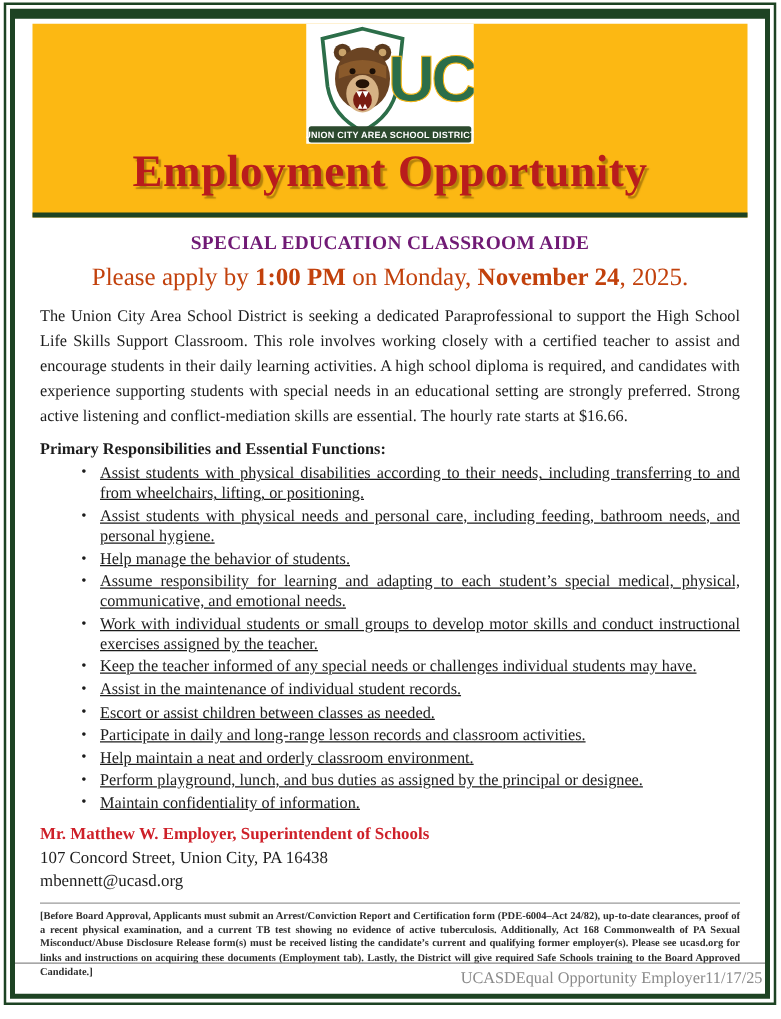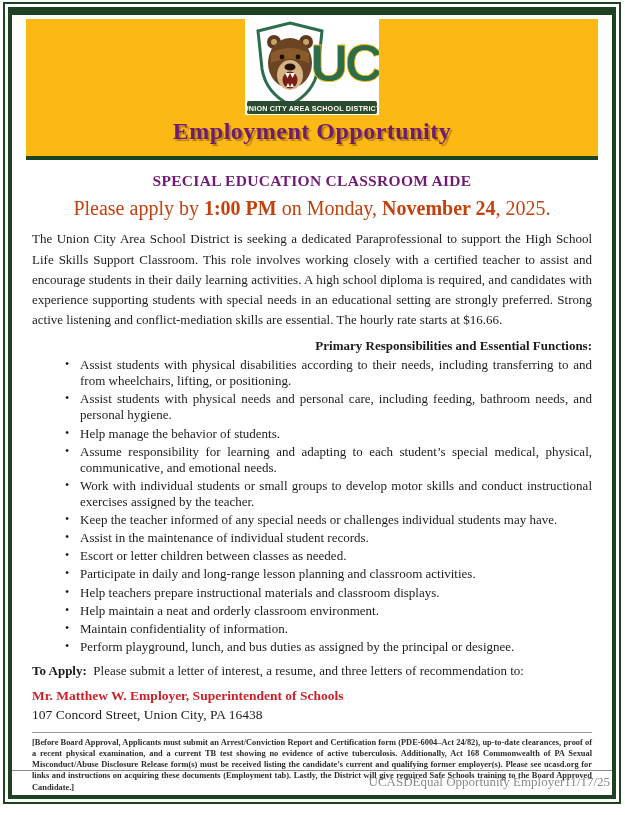--- a/index.html
+++ b/index.html
@@ -17,32 +17,32 @@
     border:4px solid #1d4323; border-top-width:8px;
     padding:0 14px;
   }
   
   .gold-banner {
     margin-top:4px; background:#FCB813; border-bottom:4px solid #1d4323;
     text-align:center;
   }
   .logo-box { width:134px; height:96px; background:#ffffff; margin:0 auto; display:flex; align-items:center; justify-content:center; }
   .banner-title {
-    font-weight:bold; font-size:24px; line-height:1.1; color:#701a75;
+    font-weight:bold; font-size:36px; line-height:1.1; color:#b91c1c;
     padding:3px 0 12px; letter-spacing:0.5px;
     text-shadow:2px 2px 1px rgba(92,62,0,0.45);
   }
   
   .content { padding:0 6px; }
   .job-title { text-align:center; margin-top:12px; font-weight:bold; font-size:15.5px; color:#701a75; letter-spacing:0.3px; }
   .apply-line { text-align:center; margin-top:7px; font-size:20px; color:#c2410c; }
   .apply-line b { font-weight:bold; }
   .intro { margin-top:9px; font-size:13px; line-height:1.55; text-align:justify; }
-  .resp-heading { margin-top:8px; font-weight:bold; font-size:13px;text-align:right; }
-  ul.resp { margin:3px 0 0 0; padding-left:48px; font-size:13px; line-height:1.24; }
+  .resp-heading { margin-top:8px; font-weight:bold; font-size:13px; }
+  ul.resp { margin:3px 0 0 0; padding-left:48px; font-size:13px; line-height:1.24;text-decoration:underline; }
   ul.resp li { list-style:none; position:relative; margin-bottom:2px; text-align:justify; }
   ul.resp li::before { content:"•"; position:absolute; left:-15px; top:0; font-size:12px; }
   .to-apply { margin-top:8px; font-size:13px; }
   .to-apply b { font-weight:bold; }
   .contact-name { margin-top:9px; font-size:13.5px; font-weight:bold; color:#ce2029; }
   .contact-line { margin-top:3px; font-size:13.5px; }
   .fine-print {
     margin-top:9px; border-top:1px solid #9a9a9a; padding-top:4px;
     font-size:8.4px; line-height:1.33; text-align:justify; color:#2e2e2e; font-weight:bold;
   }
@@ -113,37 +113,36 @@
             <li><span>Help manage the behavior of students.</span></li>
 
             <li><span>Assume responsibility for learning and adapting to each student’s special medical, physical, communicative, and emotional needs.</span></li>
 
             <li><span>Work with individual students or small groups to develop motor skills and conduct instructional exercises assigned by the teacher.</span></li>
 
             <li><span>Keep the teacher informed of any special needs or challenges individual students may have.</span></li>
 
             <li><span>Assist in the maintenance of individual student records.</span></li>
 
-            <li><span>Escort or letter children between classes as needed.</span></li>
+            <li><span>Escort or assist children between classes as needed.</span></li>
 
-            <li><span>Participate in daily and long-range lesson planning and classroom activities.</span></li>
+            <li><span>Participate in daily and long-range lesson records and classroom activities.</span></li>
 
-            <li><span>Help teachers prepare instructional materials and classroom displays.</span></li>
 
             <li><span>Help maintain a neat and orderly classroom environment.</span></li>
 
+            <li><span>Perform playground, lunch, and bus duties as assigned by the principal or designee.</span></li>
+
             <li><span>Maintain confidentiality of information.</span></li>
-
-            <li><span>Perform playground, lunch, and bus duties as assigned by the principal or designee.</span></li>
           </ul>
 
-        <div class="to-apply"><b>To Apply:</b><span style="white-space:pre-wrap;">  Please submit a letter of interest, a resume, and three letters of recommendation to:</span></div>
 
         <div class="contact-name">Mr. Matthew W. Employer, Superintendent of Schools</div>
         <div class="contact-line">107 Concord Street, Union City, PA 16438</div>
+        <div class="contact-line">mbennett@ucasd.org</div>
 
         <div class="fine-print">[Before Board Approval, Applicants must submit an Arrest/Conviction Report and Certification form (PDE-6004–Act 24/82), up-to-date clearances, proof of a recent physical examination, and a current TB test showing no evidence of active tuberculosis. Additionally, Act 168 Commonwealth of PA Sexual Misconduct/Abuse Disclosure Release form(s) must be received listing the candidate’s current and qualifying former employer(s). Please see ucasd.org for links and instructions on acquiring these documents (Employment tab). Lastly, the District will give required Safe Schools training to the Board Approved Candidate.]</div>
       </div>
 
       <div class="footer">
         <span>UCASD</span>
         <span class="center">Equal Opportunity Employer</span>
         <span>11/17/25</span>
       </div>
 

